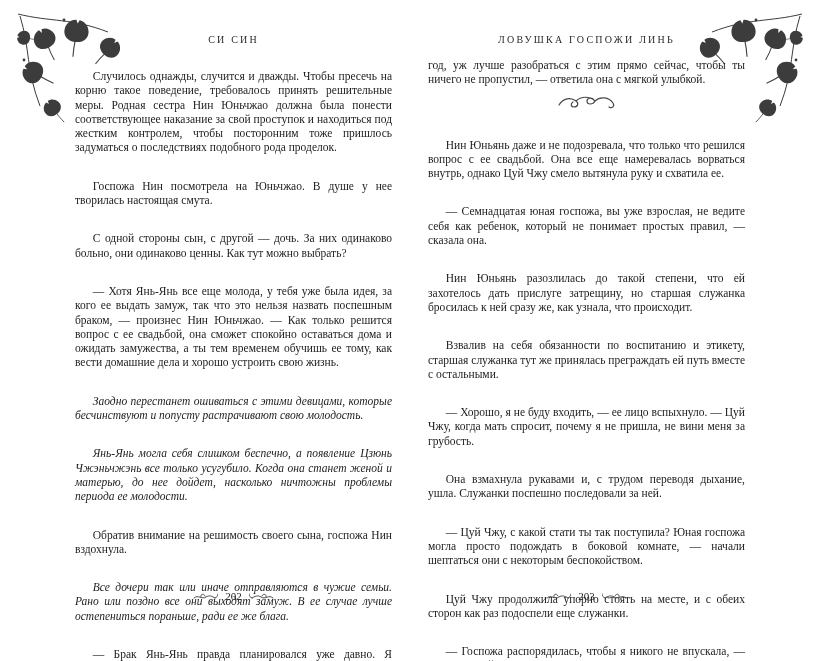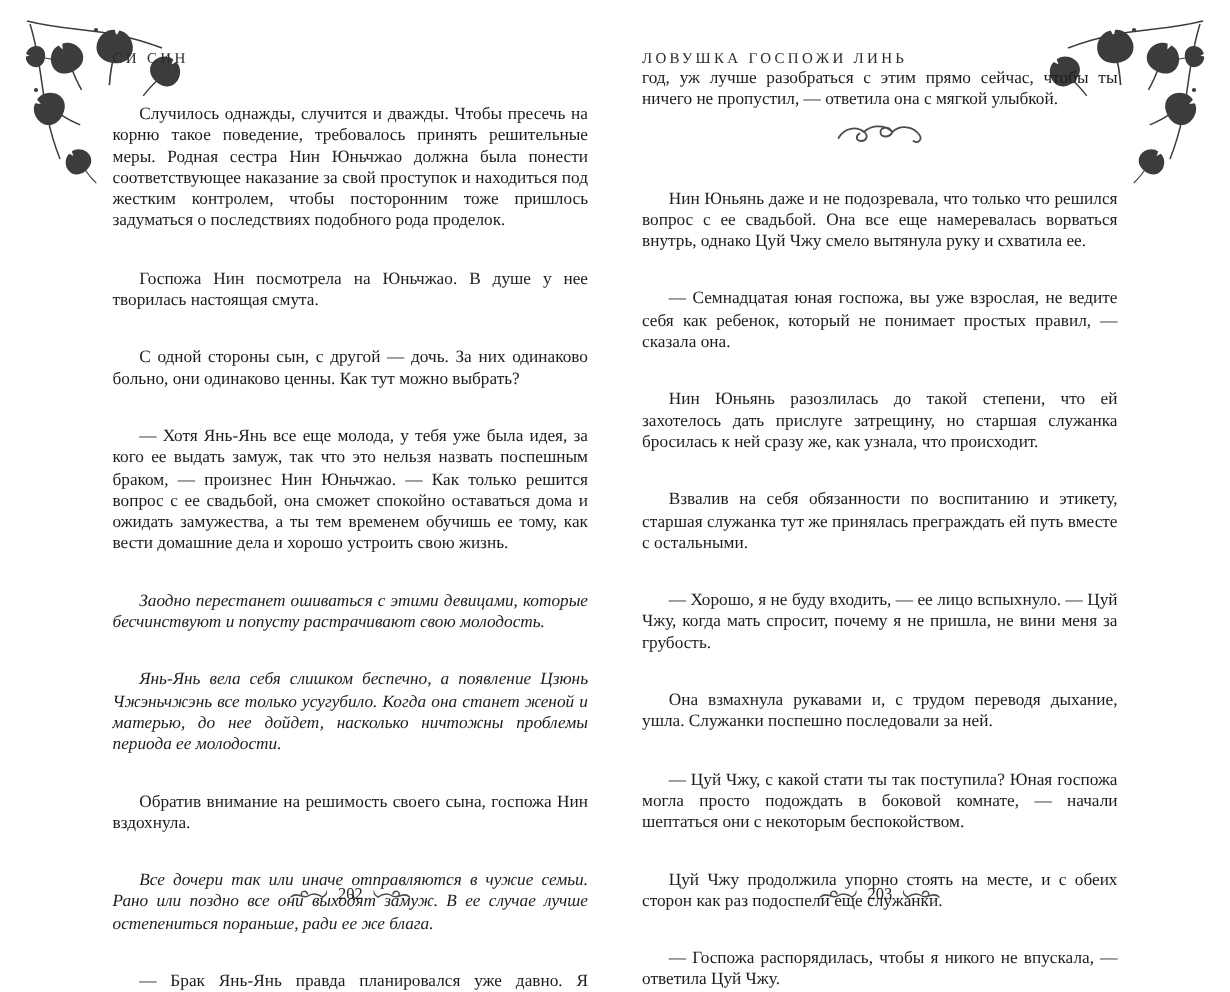--- a/index.html
+++ b/index.html
@@ -12,24 +12,25 @@
     position: relative;
     overflow: hidden;
   }
   .spread {
     position: absolute; top: 34px; left: 75px;
     width: 670px;
     display: flex; gap: 36px;
   }
   .page { width: 317px; position: relative; height: 610px; }
   .running-header {
-    text-align: left;
+    text-align: center;
     font-size: 10px;
     letter-spacing: 2.2px;
     color: #2b2b2b;
+    margin-bottom: 13px;
     white-space: nowrap;
   }
   .para {
     margin: 0;
     font-size: 11.5px;
     line-height: 14.3px;
     text-align: justify;
     hyphens: auto;
   }
   .indent { text-indent: 1.55em; margin-top: 24px; }
@@ -92,21 +93,21 @@
 <div class="spread">
 
   <div class="page">
     <div class="running-header">СИ СИН</div>
     <div class="page-body">
       <p class="para indent">Случилось однажды, случится и дважды. Чтобы пресечь на корню такое поведение, требовалось принять решительные меры. Родная сестра Нин Юньчжао должна была понести соответствующее наказание за свой проступок и находиться под жестким контролем, чтобы посторонним тоже пришлось задуматься о последствиях подобного рода проделок.</p>
       <p class="para indent">Госпожа Нин посмотрела на Юньчжао. В душе у нее творилась настоящая смута.</p>
       <p class="para indent">С одной стороны сын, с другой — дочь. За них одинаково больно, они одинаково ценны. Как тут можно выбрать?</p>
       <p class="para indent">— Хотя Янь-Янь все еще молода, у тебя уже была идея, за кого ее выдать замуж, так что это нельзя назвать поспешным браком, — произнес Нин Юньчжао. — Как только решится вопрос с ее свадьбой, она сможет спокойно оставаться дома и ожидать замужества, а ты тем временем обучишь ее тому, как вести домашние дела и хорошо устроить свою жизнь.</p>
       <p class="para indent italic">Заодно перестанет ошиваться с этими девицами, которые бесчинствуют и попусту растрачивают свою молодость.</p>
-      <p class="para indent italic">Янь-Янь вела себя слишком беспечно, а появление Цзюнь Чжэньчжэнь все только усугубило. Когда она станет женой и матерью, до нее дойдет, насколько ничтожны проблемы периода ее молодости.</p>
+      <p class="para indent italic">Янь-Янь могла себя слишком беспечно, а появление Цзюнь Чжэньчжэнь все только усугубило. Когда она станет женой и матерью, до нее дойдет, насколько ничтожны проблемы периода ее молодости.</p>
       <p class="para indent">Обратив внимание на решимость своего сына, госпожа Нин вздохнула.</p>
       <p class="para indent italic">Все дочери так или иначе отправляются в чужие семьи. Рано или поздно все они выходят замуж. В ее случае лучше остепениться пораньше, ради ее же блага.</p>
       <p class="para indent">— Брак Янь-Янь правда планировался уже давно. Я собиралась принять решение к концу года, чтобы твоя сестра вышла замуж как раз в пятнадцать лет. Поскольку ты не вернешься на следующий Новый</p>
     </div>
     <div class="page-number">
       <svg width="25" height="10" viewBox="0 0 25 10">
           <use href="#flr"></use>
         </svg>
       <span>202</span>
       <svg class="flip" width="25" height="10" viewBox="0 0 25 10">

